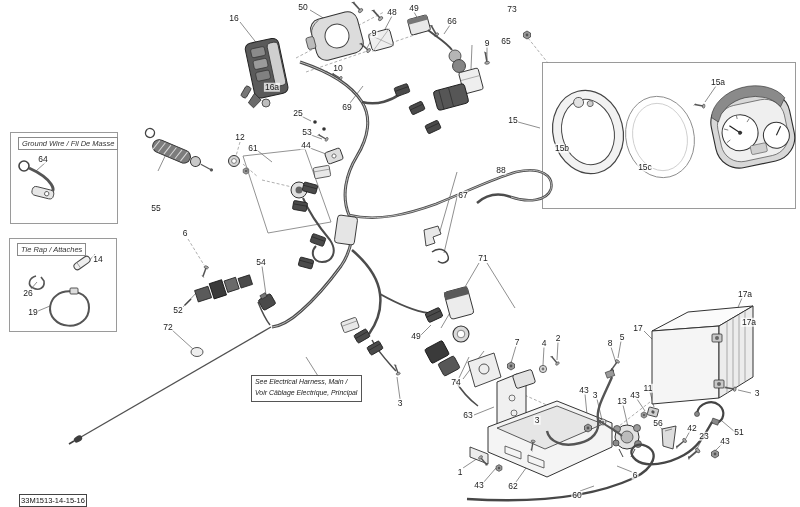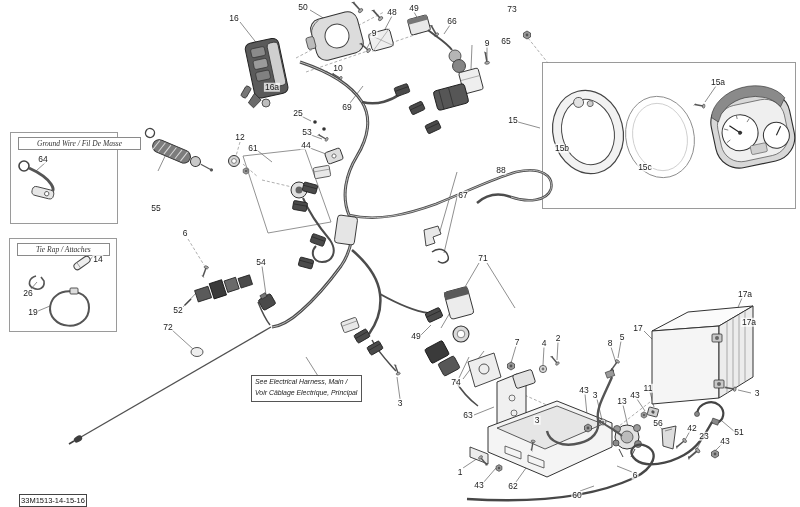--- a/index.html
+++ b/index.html
@@ -10,21 +10,21 @@
   #art{position:absolute;left:0;top:0;z-index:1;}
   .layer{position:absolute;left:0;top:0;width:800px;height:507px;z-index:3;pointer-events:none;}
   .callout{
     position:absolute;transform:translate(-50%,-50%);
     font-size:8.5px;line-height:1;color:#1c1c1c;white-space:nowrap;
     background:rgba(255,255,255,0.75);padding:0 1px;
   }
   .inset-box{position:absolute;border:1px solid #9a9a9a;background:transparent;z-index:2;}
   .inset-title{
     position:absolute;left:7px;top:4px;border:1px solid #8a8a8a;
-    font-style:italic;font-size:7.5px;padding:1px 18px;color:#333;background:#fff;white-space:nowrap;font-family:Liberation Serif, serif;
+    font-style:italic;font-size:7.5px;padding:1px 3px;color:#333;background:#fff;white-space:nowrap;
   }
   .gauge-panel{position:absolute;left:542px;top:62px;width:252px;height:145px;border:1px solid #9a9a9a;z-index:0;}
   .note-box{
     position:absolute;left:251px;top:375px;width:106px;height:24px;border:1px solid #555;
     font-style:italic;font-size:6.9px;line-height:1.55;padding:1px 0 0 3px;color:#222;
     background:rgba(255,255,255,0.85);z-index:4;white-space:nowrap;
   }
   .code-box{
     position:absolute;left:19px;top:494px;width:66px;height:11px;border:1px solid #444;
     font-size:7.5px;line-height:11px;text-align:center;color:#111;z-index:4;

